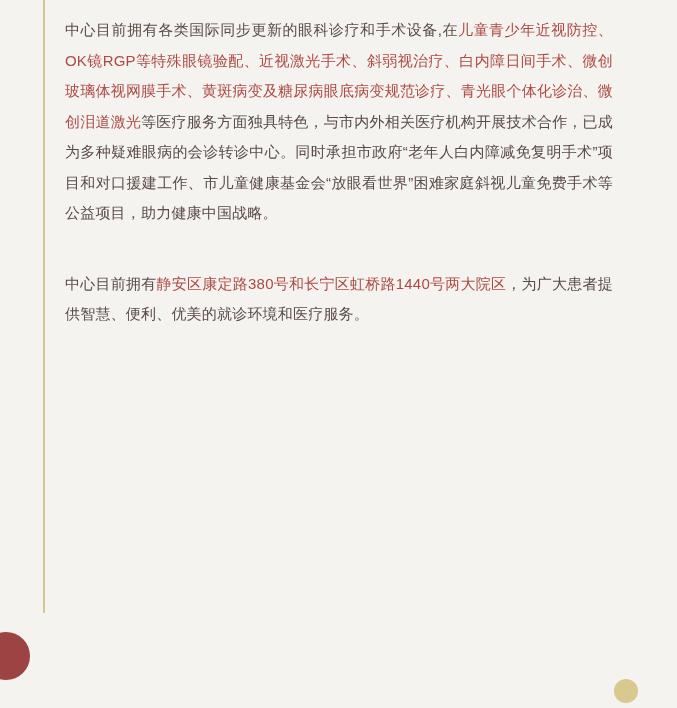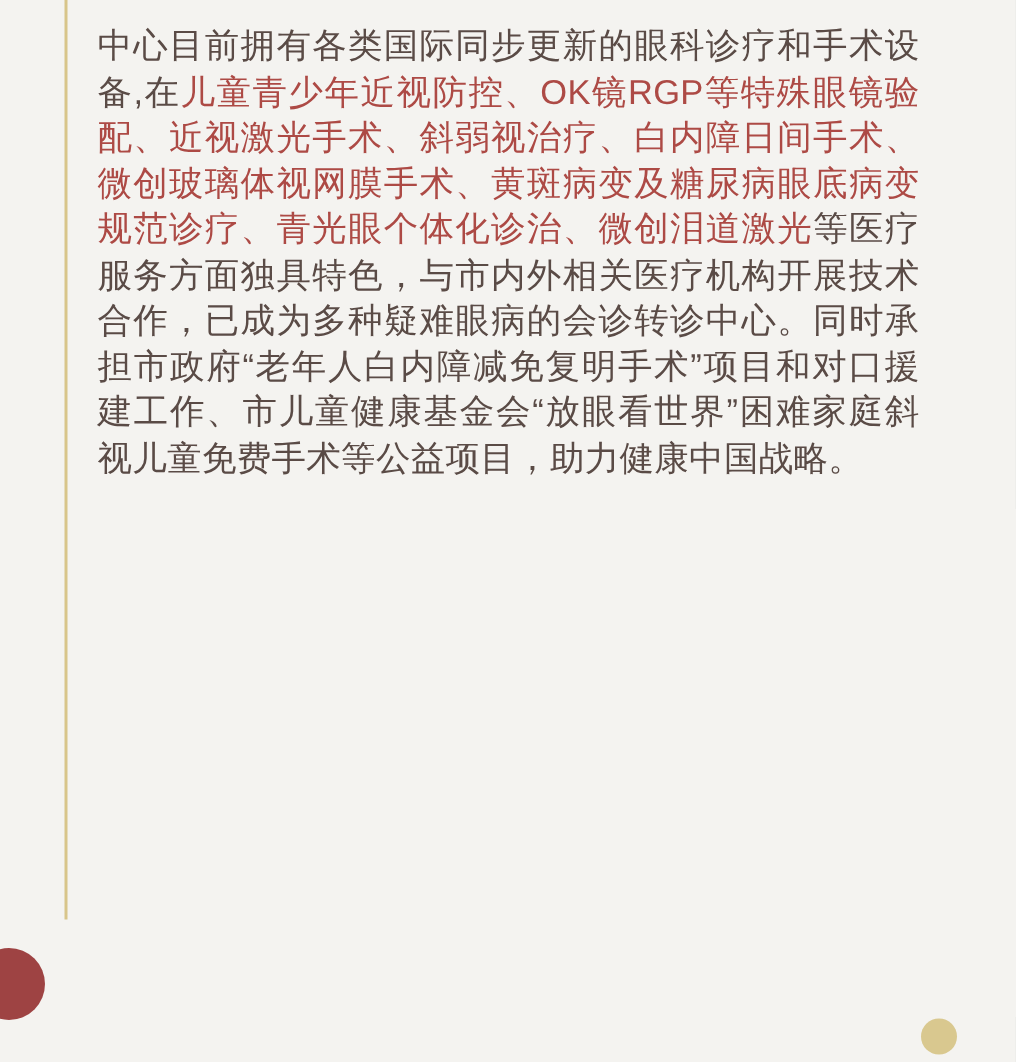--- a/index.html
+++ b/index.html
@@ -23,21 +23,21 @@
     width: 2px;
     height: 613px;
     background: var(--gold, #d8c58a);
   }
   .article {
     position: absolute;
     left: 65px;
     top: 15px;
     width: 548px;
     color: var(--ink, #5a4b46);
-    font-size: 23px;
+    font-size: 15px;
     line-height: 30.5px;
     text-align: justify;
     text-justify: inter-ideograph;
     letter-spacing: 0.2px;
   }
   .article p {
     margin: 0 0 40px 0;
   }
   .article p:last-child {
     margin-bottom: 0;
@@ -69,19 +69,20 @@
 
 <div class="page">
 
   <div class="accent-line"></div>
 
   <div class="article">
 
     <p><span>中心目前拥有各类国际同步更新的眼科诊疗和手术设备,在</span><span class="hl">儿童青少年近视防控、OK镜RGP等特殊眼镜验配、近视激光手术、斜弱视治疗、白内障日间手术、微创玻璃体视网膜手术、黄斑病变及糖尿病眼底病变规范诊疗、青光眼个体化诊治、微创泪道激光</span><span>等医疗服务方面独具特色，与市内外相关医疗机构开展技术合作，已成为多种疑难眼病的会诊转诊中心。同时承担市政府“老年人白内障减免复明手术”项目和对口援建工作、市儿童健康基金会“放眼看世界”困难家庭斜视儿童免费手术等公益项目，助力健康中国战略。</span></p>
 
 
+    <p><span>中心目前拥有</span><span class="hl">静安区康定路380号和长宁区虹桥路1440号两大院区</span><span>，为广大患者提供智慧、便利、优美的就诊环境和医疗服务。</span></p>
 
   </div>
 
   <div class="circle circle-dark-red"></div>
   <div class="circle circle-gold"></div>
 
 </div>
 
 </body></html>

